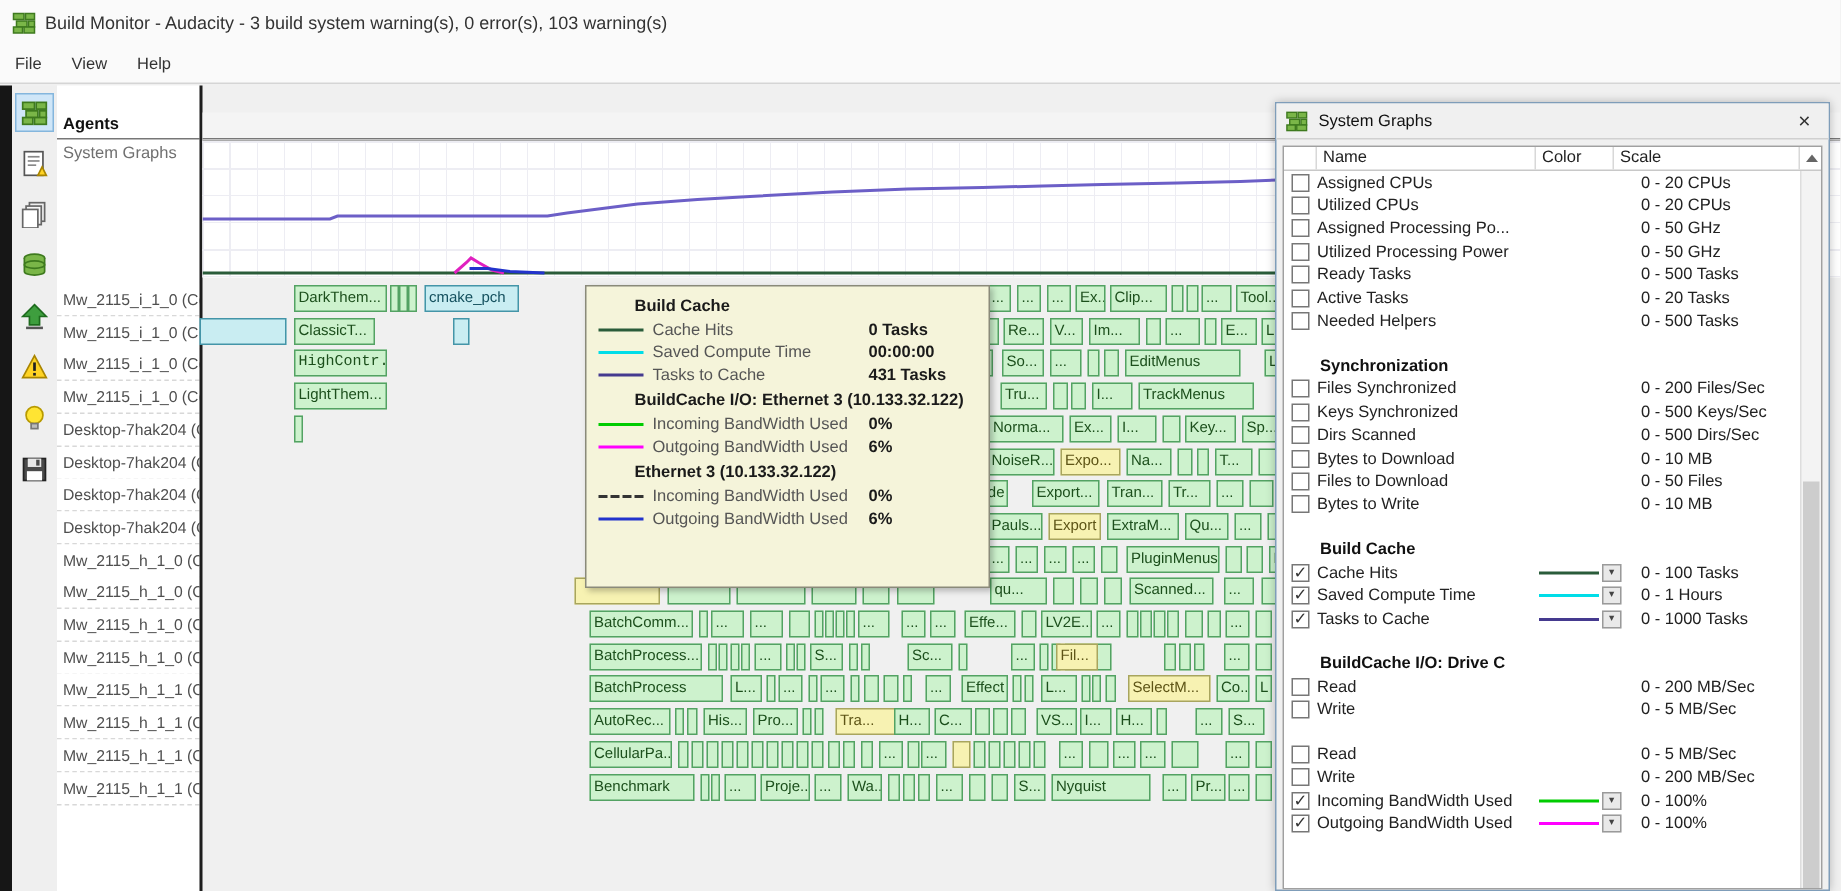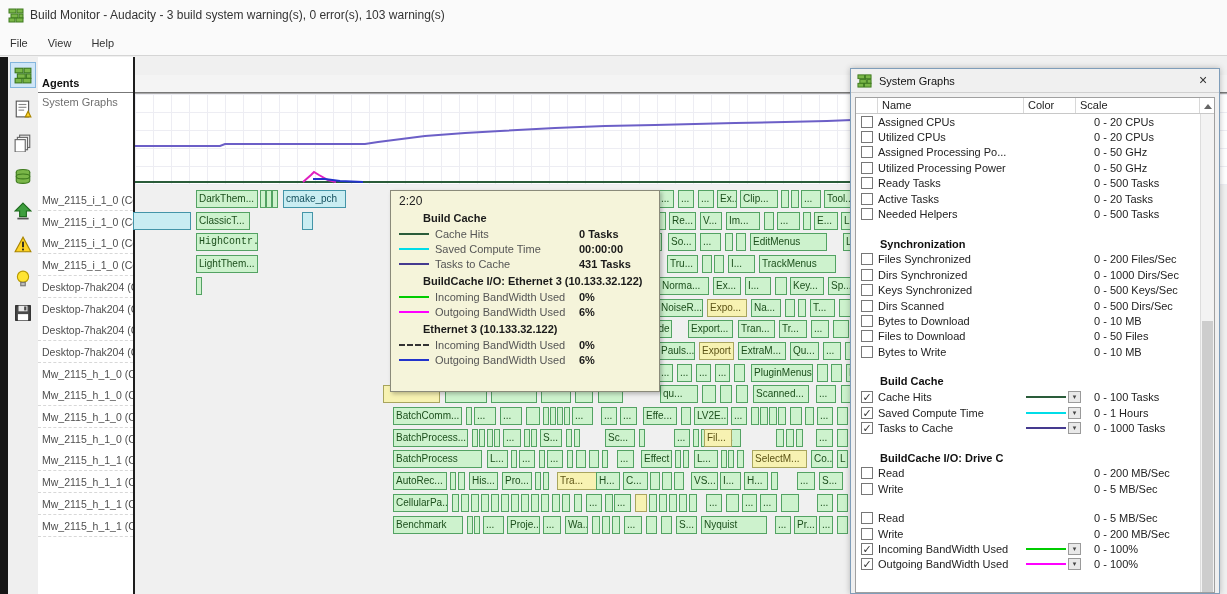--- a/index.html
+++ b/index.html
@@ -423,21 +423,20 @@
       <div class="blk" style="left: 661px; top: 516px; width: 11px;"></div>
       <div class="blk" style="left: 676px; top: 516px; width: 21px;">S...</div>
       <div class="blk" style="left: 701px; top: 516px; width: 66px;">Nyquist</div>
       <div class="blk" style="left: 775px; top: 516px; width: 16px;">...</div>
       <div class="blk" style="left: 794px; top: 516px; width: 23px;">Pr...</div>
       <div class="blk" style="left: 819px; top: 516px; width: 14px;">...</div>
       <div class="blk" style="left: 837px; top: 516px; width: 11px;"></div>
     </div>
 
   <div class="tooltip">
-    <div class="tt-time">2:20</div>
     <div id="ttSections">
         <div class="tt-title">Build Cache</div>
         <div class="tt-row">
           <span class="tt-line" style="border-top-color: rgb(42, 92, 58); border-top-style: solid;"></span>
           <span class="tt-label">Cache Hits</span>
           <span class="tt-val">0 Tasks</span>
         </div>
         <div class="tt-row">
           <span class="tt-line" style="border-top-color: rgb(0, 221, 232); border-top-style: solid;"></span>
           <span class="tt-label">Saved Compute Time</span>
@@ -544,26 +543,20 @@
           <div class="spacer"></div>
           <div class="g-hdr">Synchronization</div>
           <div class="g-row">
             <span class="cb"></span>
             <span class="g-name">Files Synchronized</span>
             <span class="g-color"></span>
             <span class="g-scale">0 - 200 Files/Sec</span>
           </div>
           <div class="g-row">
             <span class="cb"></span>
-            <span class="g-name">Dirs Synchronized</span>
-            <span class="g-color"></span>
-            <span class="g-scale">0 - 1000 Dirs/Sec</span>
-          </div>
-          <div class="g-row">
-            <span class="cb"></span>
             <span class="g-name">Keys Synchronized</span>
             <span class="g-color"></span>
             <span class="g-scale">0 - 500 Keys/Sec</span>
           </div>
           <div class="g-row">
             <span class="cb"></span>
             <span class="g-name">Dirs Scanned</span>
             <span class="g-color"></span>
             <span class="g-scale">0 - 500 Dirs/Sec</span>
           </div>

